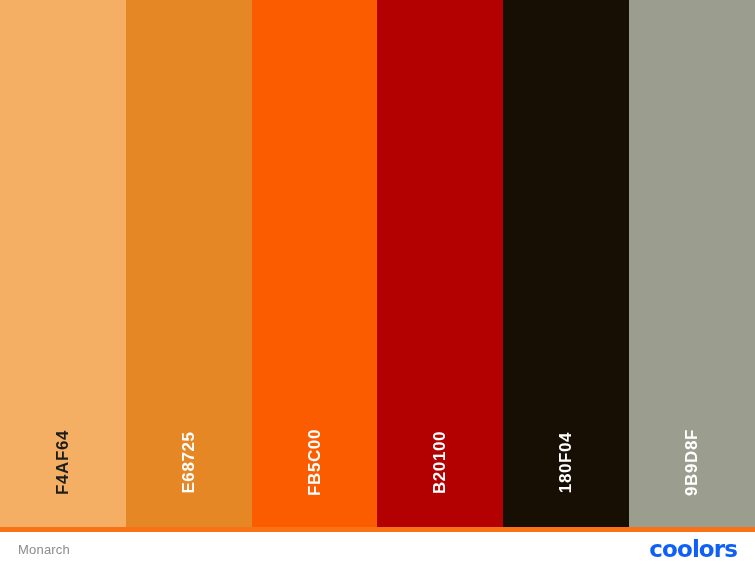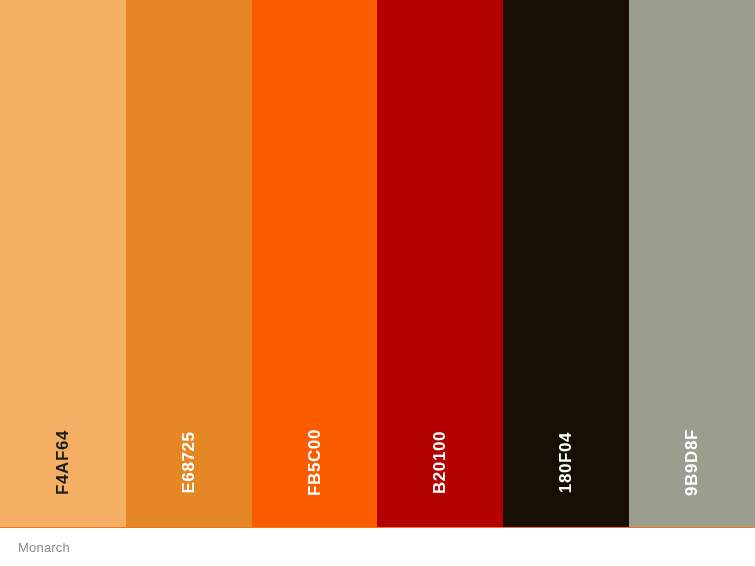--- a/index.html
+++ b/index.html
@@ -50,21 +50,21 @@
     pointer-events: none;
   }
   .label-dark  { color:#1d1d1b; }
   .label-light { color:#ffffff; }
 
   
   #footer {
     width:100%;
     height:39px;
     background:#ffffff;
-    border-top:1px solid #f97316;
+    border-top:5px solid #f97316;
     display:flex;
     align-items:center;
     justify-content:space-between;
     padding:0 18px 0 18px;
   }
   #palette-name {
     font-size:13px;
     color:#8b8b8b;
     letter-spacing:0.2px;
     font-weight:400;
@@ -103,15 +103,18 @@
       <div class="swatch" style="background: rgb(24, 15, 4);">
         <div class="swatch-label label-light">180F04</div>
       </div>
       <div class="swatch" style="background: rgb(155, 157, 143);">
         <div class="swatch-label label-light">9B9D8F</div>
       </div>
     </div>
 
   <div id="footer">
     <div id="palette-name">Monarch</div>
+    <div id="brand-logo">
+      <span class="brand-text">coolors</span>
+    </div>
   </div>
 
 </div>
 
 </body></html>

